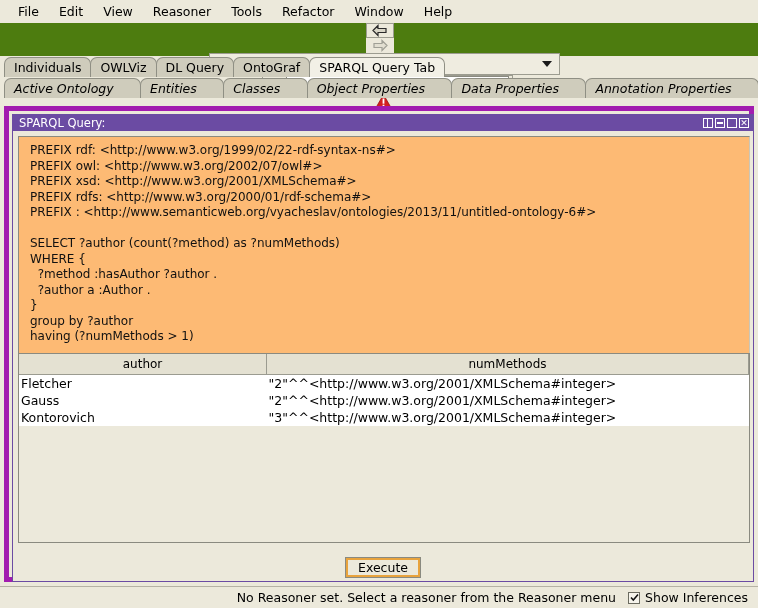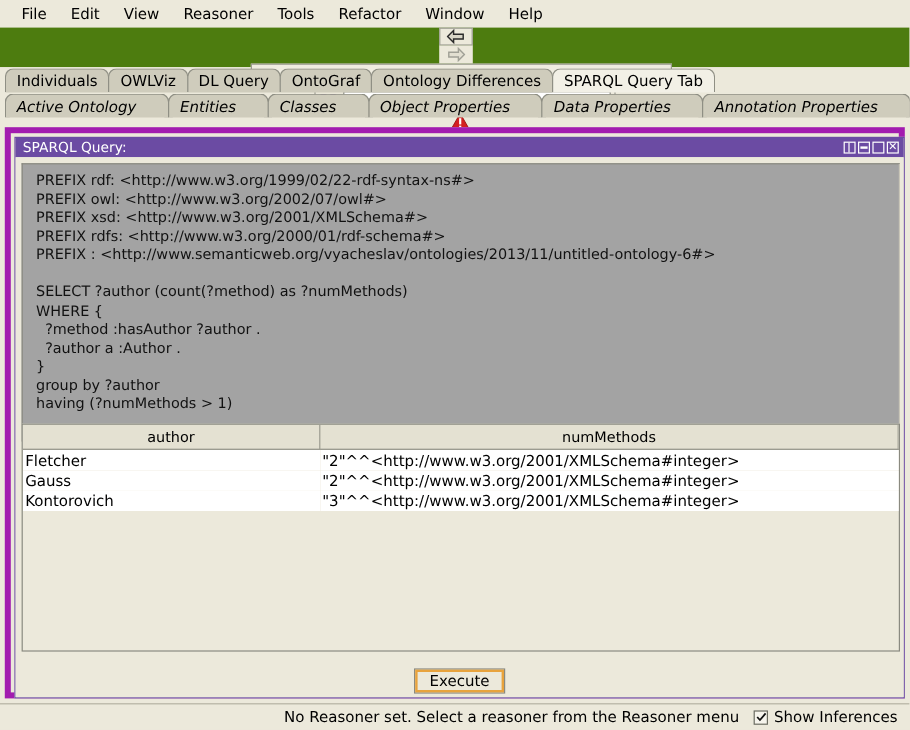--- a/index.html
+++ b/index.html
@@ -208,21 +208,21 @@
     background: #ECE9DB;
   }
 
   
   .query-editor {
     position: absolute;
     left: 5px;
     top: 5px;
     width: 732px;
     height: 232px;
-    background: #a3a3a3;
+    background: #fdba74;
     border: 1px solid #8a8a80;
     border-right-color: #C9C6B8;
     border-bottom-color: #C9C6B8;
     box-sizing: border-box;
     overflow: hidden;
   }
   .query-text {
     margin: 0;
     padding: 6px 0 0 11px;
     font-family: "DejaVu Sans", "Liberation Sans", sans-serif;
@@ -388,21 +388,20 @@
       <rect x="7.6" y="10.7" width="1.8" height="1.8" fill="#FFFFFF"></rect>
     </svg>
   </span>
 </div>
 
 <div class="tabrow row1">
   <div class="tab">Individuals</div>
   <div class="tab">OWLViz</div>
   <div class="tab">DL Query</div>
   <div class="tab">OntoGraf</div>
-  <div class="tab">Ontology Differences</div>
   <div class="tab selected">SPARQL Query Tab</div>
 </div>
 
 <div class="tabrow row2">
   <div class="tab">Active Ontology</div>
   <div class="tab">Entities</div>
   <div class="tab">Classes</div>
   <div class="tab">Object Properties</div>
   <div class="tab">Data Properties</div>
   <div class="tab">Annotation Properties</div>

